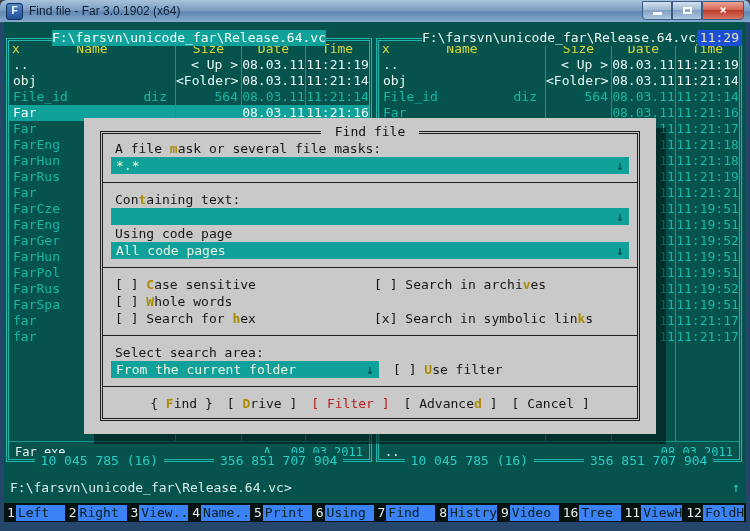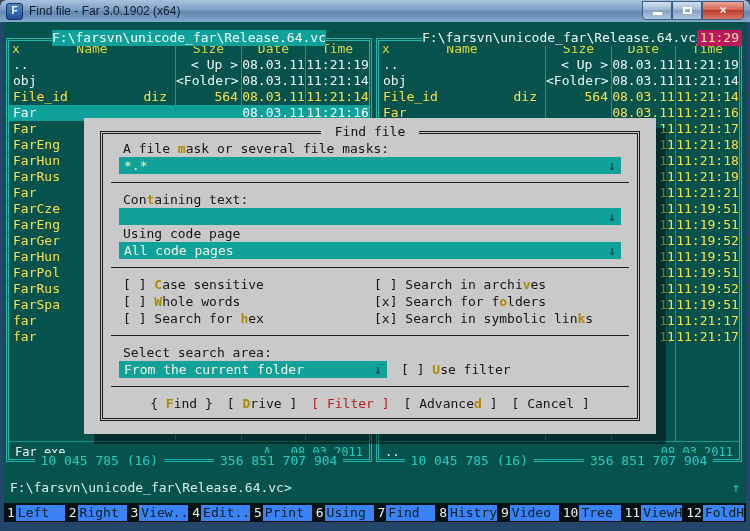--- a/index.html
+++ b/index.html
@@ -10,58 +10,58 @@
   .title-text{font:12px/22px "Liberation Sans",sans-serif;color:#0E1F33;white-space:nowrap;}
   .win-buttons{margin-left:auto;display:flex;margin-top:-1px;}
   .wbtn{width:28px;height:17px;border:1px solid #3D5C84;display:flex;align-items:center;justify-content:center;background:linear-gradient(#D4E2F1,#9AB4CF 50%,#84A2C2 50%,#AEC6E0);}
   .wbtn.min{border-radius:0 0 0 4px;}
   .wbtn.close{width:40px;border-radius:0 0 4px 0;background:linear-gradient(#EDA396,#D2604F 50%,#BC3B2A 50%,#DA7767);}
   .glyph-min{display:block;width:9px;height:3px;background:#fff;border:1px solid #55300?;box-sizing:border-box;margin-top:6px;}
   .glyph-max{display:block;width:9px;height:7px;border:2px solid #fff;box-sizing:border-box;}
   .glyph-close{color:#fff;font:bold 12px/15px "DejaVu Sans Mono",monospace;}
   
   .console{position:absolute;left:4px;top:22px;width:742px;height:500px;background:#06534E;}
-  .clock{position:absolute;top:8px;right:4px;background:#be185d;padding:0 3px;color:#E9E9A8;font-size:13px;line-height:16px;z-index:5;}
+  .clock{position:absolute;top:8px;right:4px;background:#1d4ed8;padding:0 3px;color:#E9E9A8;font-size:13px;line-height:16px;z-index:5;}
   
   .panel{position:absolute;top:16px;height:424px;border:3px double #20B7AE;box-sizing:border-box;}
   .panel.left{left:2px;width:366px;}
   .panel.right{left:372px;width:366px;}
   .path{position:absolute;top:-11px;left:50%;transform:translateX(-50%);background:#06534E;padding:0 0;color:#EDF9F5;font-size:13px;line-height:16px;white-space:nowrap;z-index:2;}
   .path.active{background:#0FA19A;color:#F4FFFD;}
   .phead,.frow{display:flex;height:16px;line-height:16px;font-size:13px;white-space:pre;}
   .hcell{color:#D8D83E;text-align:center;}
   .c-name{flex:1;position:relative;min-width:0;overflow:hidden;display:flex;}
   .phead .c-name{display:block;}
   .sort{position:absolute;left:3px;color:#D8D83E;}
   .c-size{width:66px;box-sizing:border-box;border-left:1px solid #15968E;text-align:right;padding-right:3px;}
   .c-date{width:64px;box-sizing:border-box;border-left:1px solid #15968E;text-align:center;}
   .c-time{width:64px;box-sizing:border-box;border-left:1px solid #15968E;text-align:center;}
   .phead .c-size,.phead .c-date,.phead .c-time{text-align:center;padding-right:0;}
-  .frow{color:#fde047;}
+  .frow{color:#14b8a6;}
   .frow.dir{color:#EDF9F5;}
   .frow .fname{padding-left:4px;overflow:hidden;}
   .frow .fext{margin-left:auto;padding-right:8px;}
   .frow.cur{background:#0FA19A;color:#F6FFFD;}
   .hsep{height:2px;border-top:1px solid #15968E;margin:0 0;}
   .status{display:flex;height:16px;line-height:16px;font-size:12px;color:#25CEC4;padding:0 6px;}
   .st-name{color:#EDF9F5;flex:1;overflow:hidden;white-space:pre;}
   .st-attr{margin-right:20px;}
   .totals{position:absolute;left:0;right:0;bottom:-10px;display:flex;justify-content:center;gap:50px;z-index:2;}
   .totals span{background:#06534E;padding:0 6px;color:#25CEC4;font-size:13px;line-height:16px;white-space:pre;}
   
   .cmdline{position:absolute;left:6px;right:6px;top:458px;height:16px;display:flex;color:#D9EDE8;font-size:13px;line-height:16px;white-space:pre;justify-content:center;}
   .cmdline .spacer{flex:1;}
   .scrollup{color:#25CEC4;}
   .keybar{position:absolute;left:0;right:0;top:481px;height:19px;background:#061212;display:flex;align-items:center;padding:0 2px;gap:3px;}
   .kitem{flex:1;display:flex;height:16px;min-width:0;}
   .knum{color:#EFEFEF;font-size:13px;line-height:16px;padding:0 1px;}
   .klabel{flex:1;background:#3b82f6;color:#04201C;font-size:13px;line-height:16px;padding-left:2px;overflow:hidden;white-space:pre;}
   
   .dialog{position:absolute;left:80px;top:96px;width:572px;box-sizing:border-box;background:#C9C9C9;padding:13px 16px;z-index:10;box-shadow:10px 10px 0 0 rgba(0,10,9,0.5);}
-  .dframe{border:3px double #1A1A1A;position:relative;padding:6px 16px;}
+  .dframe{border:3px double #1A1A1A;position:relative;padding:6px 8px;}
   .dtitle{position:absolute;top:-10px;left:50%;transform:translateX(-50%);background:#C9C9C9;padding:0 6px;color:#101010;font-size:13px;line-height:16px;white-space:pre;}
   .drow{position:relative;height:17px;line-height:17px;font-size:13px;color:#161616;display:flex;align-items:center;white-space:pre;}
   .drow.lbl{padding-left:4px;}
   .dsep::after{content:"";position:absolute;left:-8px;right:-8px;top:8px;border-top:1px solid #1F1F1F;}
   .hot{color:#AD8B00;font-weight:bold;}
   .dinput{background:#0FA19A;color:#F2F6E4;padding:0 5px;display:flex;align-items:center;height:17px;flex:1;min-width:0;}
   .dinput .val{flex:1;overflow:hidden;white-space:pre;color:#F5F2C0;}
   .dinput .arr{color:#073A35;padding-left:4px;}
   .dinput.combo .val{color:#F2F6E4;}
   .dinput.area{flex:0 0 258px;}
@@ -191,21 +191,21 @@
         <div class="kitem">
           <span class="knum">2</span>
           <span class="klabel">Right</span>
         </div>
         <div class="kitem">
           <span class="knum">3</span>
           <span class="klabel">View..</span>
         </div>
         <div class="kitem">
           <span class="knum">4</span>
-          <span class="klabel">Edit..</span>
+          <span class="klabel">Name..</span>
         </div>
         <div class="kitem">
           <span class="knum">5</span>
           <span class="klabel">Print</span>
         </div>
         <div class="kitem">
           <span class="knum">6</span>
           <span class="klabel">Using</span>
         </div>
         <div class="kitem">
@@ -214,21 +214,21 @@
         </div>
         <div class="kitem">
           <span class="knum">8</span>
           <span class="klabel">Histry</span>
         </div>
         <div class="kitem">
           <span class="knum">9</span>
           <span class="klabel">Video</span>
         </div>
         <div class="kitem">
-          <span class="knum">10</span>
+          <span class="knum">16</span>
           <span class="klabel">Tree</span>
         </div>
         <div class="kitem">
           <span class="knum">11</span>
           <span class="klabel">ViewHs</span>
         </div>
         <div class="kitem">
           <span class="knum">12</span>
           <span class="klabel">FoldHs</span>
         </div>
@@ -259,21 +259,21 @@
         <div class="drow">
           <div class="dinput combo" id="codepage-combo">
             <span class="val">All code pages</span>
             <span class="arr">↓</span>
           </div>
         </div>
         <div class="drow dsep"></div>
 
         <div id="checks">
             <div class="drow checkrow"><div class="chkcell"><span class="chk">[ ] <span><span class="hot">C</span>ase sensitive</span></span></div><div class="chkcell"><span class="chk">[ ] <span>Search in archi<span class="hot">v</span>es</span></span></div></div>
-            <div class="drow checkrow"><div class="chkcell"><span class="chk">[ ] <span><span class="hot">W</span>hole words</span></span></div><div class="chkcell"><span class="chk">[x] <span>Search for f<span class="hot">o</span>lders</span></span></div></div>
+            <div class="drow checkrow"><div class="chkcell"><span class="chk">[ ] <span><span class="hot">W</span>hole words</span></span></div></div>
             <div class="drow checkrow"><div class="chkcell"><span class="chk">[ ] <span>Search for <span class="hot">h</span>ex</span></span></div><div class="chkcell"><span class="chk">[x] <span>Search in symbolic lin<span class="hot">k</span>s</span></span></div></div>
           </div>
         <div class="drow dsep"></div>
 
         <div class="drow lbl"><span id="area-label">Select search area:</span></div>
         <div class="drow" id="area-row">
           <div class="dinput combo area" id="area-combo">
             <span class="val">From the current folder</span>
             <span class="arr">↓</span>
           </div>

